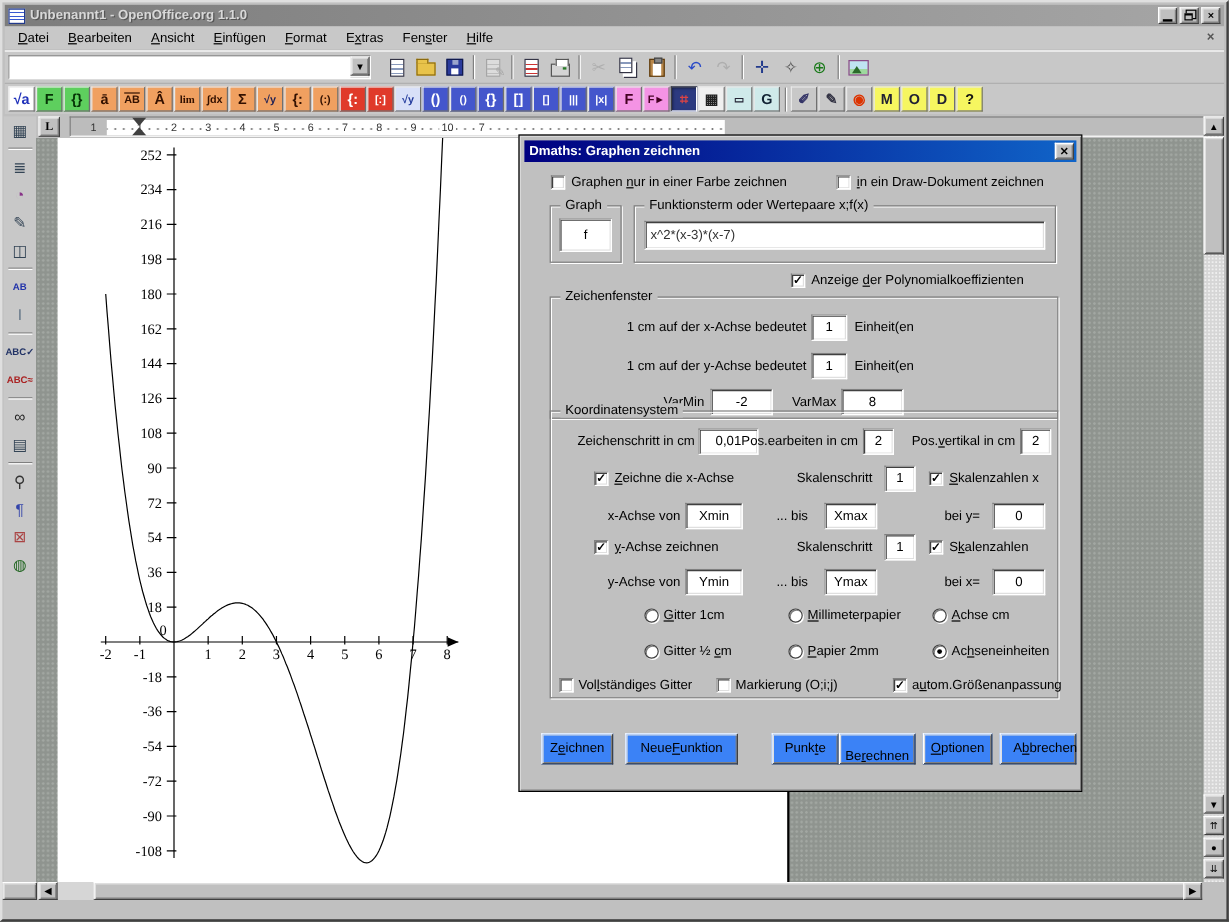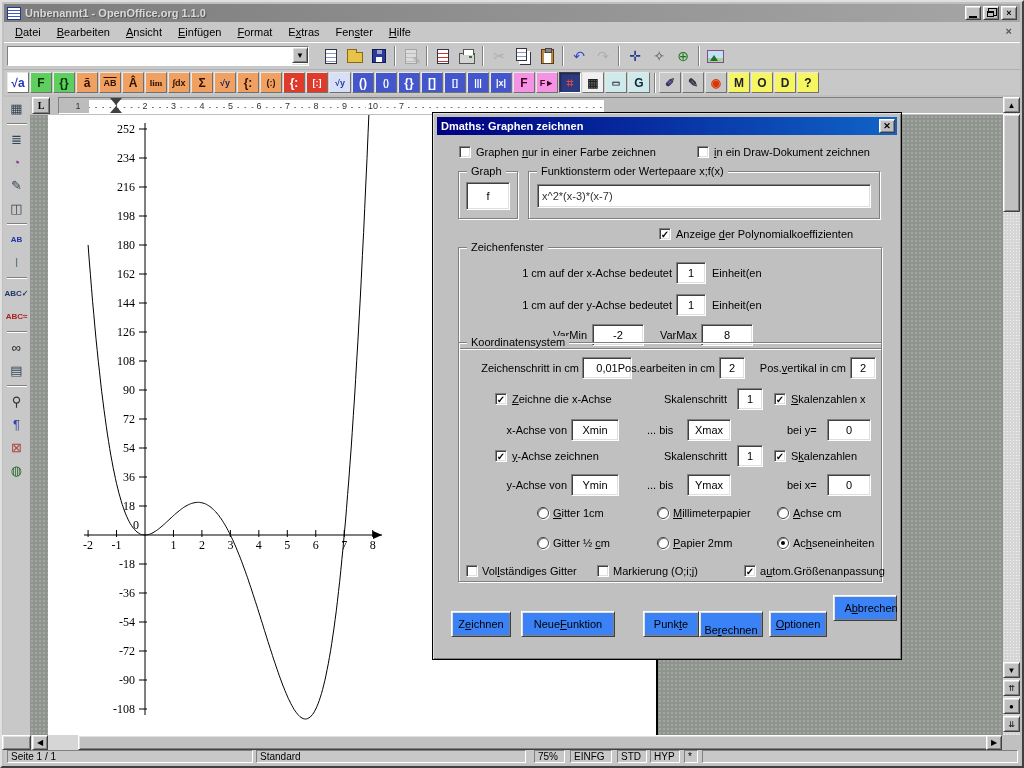--- a/index.html
+++ b/index.html
@@ -421,30 +421,20 @@
   </div>
 
   <div class="raised" style="position:absolute;left:0;bottom:16px;width:29px;height:15px;"></div>
   <div id="hscroll" style="left:29px;">
     <div class="sbtn raised" style="left:1px;top:0;width:16px;height:15px;">◀</div>
     <div id="hthumb" class="raised"></div>
     <div class="sbtn raised" style="right:0;top:0;width:16px;height:15px;">▶</div>
   </div>
   <div id="corner"></div>
 
-  <div id="statusbar">
-    <div class="spanel" style="left:3px;width:246px;">Seite 1 / 1</div>
-    <div class="spanel" style="left:252px;width:270px;">Standard</div>
-    <div class="spanel" style="left:530px;width:31px;">75%</div>
-    <div class="spanel" style="left:566px;width:42px;">EINFG</div>
-    <div class="spanel" style="left:613px;width:30px;">STD</div>
-    <div class="spanel" style="left:646px;width:30px;">HYP</div>
-    <div class="spanel" style="left:680px;width:14px;">*</div>
-    <div class="spanel" style="left:698px;right:2px;"></div>
-  </div>
 
   <div id="dialog">
     <div id="dtitle">
       <span>Dmaths: Graphen zeichnen</span>
       <div id="dclose" class="raised">✕</div>
     </div>
 
     <span class="cb" style="left:26px;top:33px;"></span>
     <span class="dlabel" style="left:43px;top:33px;">Graphen <span class="mn">n</span>ur in einer Farbe zeichnen</span>
     <span class="cb" style="left:264px;top:33px;"></span>
@@ -534,15 +524,15 @@
       <span class="dlabel" style="left:154px;top:222px;">Markierung (O;i;<span class="mn">j</span>)</span>
       <span class="cb checked" style="left:285px;top:222px;"></span>
       <span class="dlabel" style="left:301px;top:222px;">a<span class="mn">u</span>tom.Größenanpassung</span>
     </div>
 
     <button class="dbtn" style="left:18px;top:498px;width:60px;">Z<span class="mn">e</span>ichnen</button>
     <button class="dbtn" style="left:88px;top:498px;width:94px;">Neue <span class="mn">F</span>unktion</button>
     <button class="dbtn" style="left:186px;top:498px;width:56px;margin-left:24px;">Punk<span class="mn">t</span>e</button>
     <button class="dbtn" style="left:266px;top:498px;width:64px;align-items:flex-end;">Be<span class="mn">r</span>echnen</button>
     <button class="dbtn" style="left:336px;top:498px;width:58px;"><span class="mn">O</span>ptionen</button>
-    <button class="dbtn" style="left:400px;top:482px;width:64px;padding-left:12px;">A<span class="mn">b</span>brechen</button>
+    <button class="dbtn" style="left:400px;top:498px;width:64px;padding-left:12px;">A<span class="mn">b</span>brechen</button>
   </div>
 </div>
 
 </body></html>

